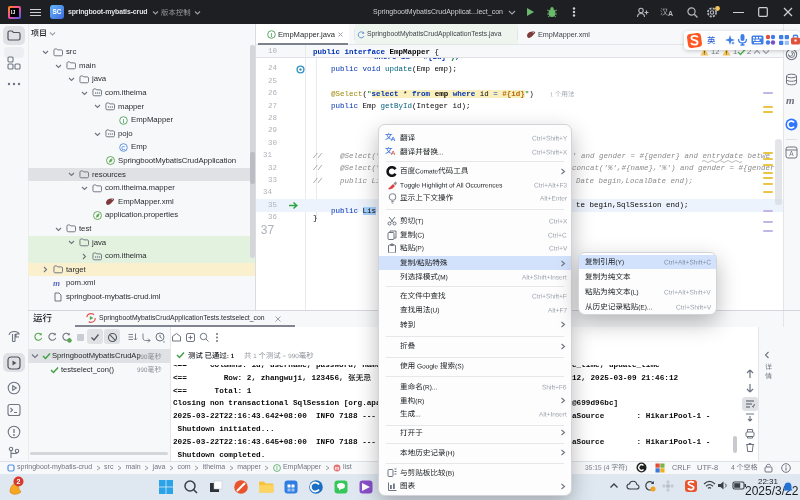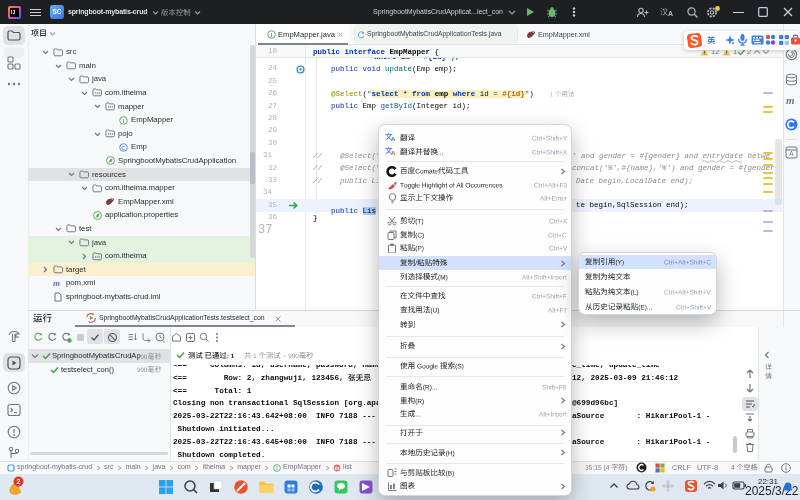--- a/index.html
+++ b/index.html
@@ -286,21 +286,21 @@
 <div style="position:absolute;left:258px;top:100.6px;width:19px;text-align:right;font-family:'Liberation Mono',monospace;font-size:7.5px;color:#aeb3bb;line-height:11px">27</div>
 <div style="position:absolute;left:258px;top:113.0px;width:19px;text-align:right;font-family:'Liberation Mono',monospace;font-size:7.5px;color:#aeb3bb;line-height:11px">28</div>
 <div style="position:absolute;left:258px;top:125.4px;width:19px;text-align:right;font-family:'Liberation Mono',monospace;font-size:7.5px;color:#aeb3bb;line-height:11px">29</div>
 <div style="position:absolute;left:258px;top:137.8px;width:19px;text-align:right;font-family:'Liberation Mono',monospace;font-size:7.5px;color:#aeb3bb;line-height:11px">30</div>
 <div style="position:absolute;left:258px;top:150.2px;width:19px;text-align:center;font-family:'Liberation Mono',monospace;font-size:7.5px;color:#aeb3bb;line-height:11px">31</div>
 <div style="position:absolute;left:258px;top:162.6px;width:19px;text-align:right;font-family:'Liberation Mono',monospace;font-size:7.5px;color:#aeb3bb;line-height:11px">32</div>
 <div style="position:absolute;left:258px;top:175.0px;width:19px;text-align:right;font-family:'Liberation Mono',monospace;font-size:7.5px;color:#aeb3bb;line-height:11px">33</div>
 <div style="position:absolute;left:258px;top:187.4px;width:19px;text-align:center;font-family:'Liberation Mono',monospace;font-size:7.5px;color:#aeb3bb;line-height:11px">34</div>
 <div style="position:absolute;left:258px;top:199.8px;width:19px;text-align:right;font-family:'Liberation Mono',monospace;font-size:7.5px;color:#aeb3bb;line-height:11px">35</div>
 <div style="position:absolute;left:258px;top:212.2px;width:19px;text-align:right;font-family:Liberation Mono, monospace;font-size:7.5px;color:#aeb3bb;line-height:11px">36</div>
-<div style="position:absolute;left:258px;top:224.6px;width:19px;text-align:left;font-family:Liberation Mono, monospace;font-size:12px;color:#aeb3bb;line-height:11px">37</div>
+<div style="position:absolute;left:258px;top:224.6px;width:19px;text-align:center;font-family:Liberation Sans, sans-serif;font-size:12px;color:#aeb3bb;line-height:11px">37</div>
 <svg style="position:absolute;left:296px;top:65.0px;" width="9" height="9" viewBox="0 0 9 9">
     <circle cx="4.5" cy="4.5" r="3.4" stroke="#3592c4" fill="#fff" stroke-width="1.4"></circle>
     <circle cx="4.5" cy="4.5" r="1.2" fill="#3592c4"></circle>
   </svg>
 <svg style="position:absolute;left:288px;top:200.9px;" width="11" height="9" viewBox="0 0 11 9">
     <path d="M1 4.5 H8 M5.5 1.5 L8.8 4.5 L5.5 7.5" stroke="#2fa444" fill="none" stroke-width="1.5"></path>
   </svg>
 <div style="position:absolute;left:313px;top:63.0px;height:12px;line-height:12px;white-space:pre;font-family:'Liberation Mono',monospace;font-size:7.5px;font-weight:400;color:#080808;">    <span style="color:#0033b3">public void</span> <span style="color:#00627a">update</span>(Emp emp);</div>
 <div style="position:absolute;left:313px;top:87.8px;height:12px;line-height:12px;white-space:pre;font-family:'Liberation Mono',monospace;font-size:7.5px;font-weight:400;color:#080808;">    <span style="color:#9e880d">@Select</span>(<span style="color:#067d17">"</span><span style="background:#faf0be"><span style="color:#0033b3;font-weight:700">select</span> * <span style="color:#0033b3;font-weight:700">from</span> <span style="font-weight:700">emp</span> <span style="color:#0033b3;font-weight:700">where</span> id <span style="color:#0033b3">=</span> <span style="color:#b5690c;font-weight:700">#{id}</span></span><span style="color:#067d17">"</span>)</div>
 <svg style="position:absolute;left:550px;top:88.9px;overflow:visible" width="27" height="10" viewBox="0 -7.3 27 10">

